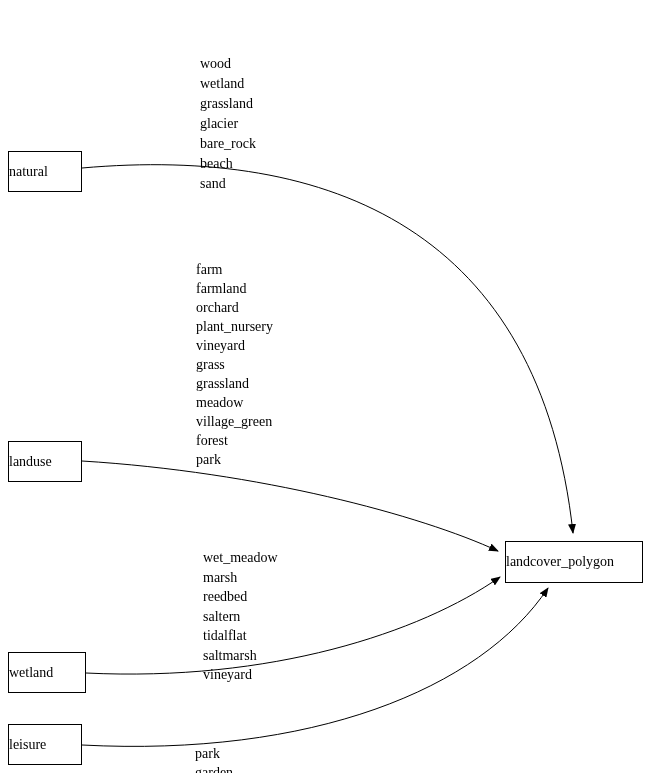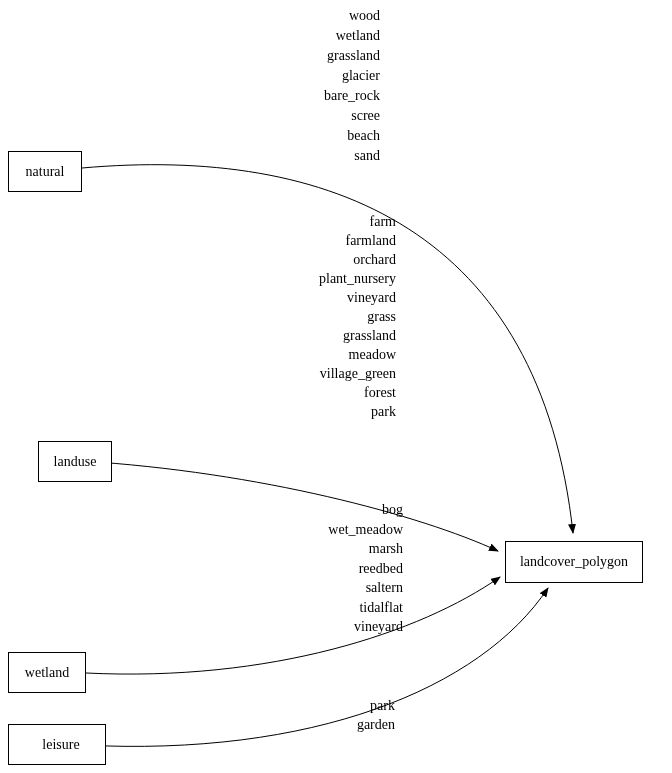--- a/index.html
+++ b/index.html
@@ -23,31 +23,32 @@
     top: 0;
     width: 672px;
     height: 773px;
   }
   .node {
     position: absolute;
     border: 1px solid #000000;
     background: #ffffff;
     display: flex;
     align-items: center;
-    justify-content: center;
+    justify-content: flex-start;
     box-sizing: border-box;
   }
   .node-natural  { left: 8px;  top: 151px; width: 74px;  height: 41px; }
-  .node-landuse  { left: 8px;  top: 441px; width: 74px;  height: 41px; margin-left: 30px; }
+  .node-landuse  { left: 8px;  top: 441px; width: 74px;  height: 41px; }
   .node-wetland  { left: 8px;  top: 652px; width: 78px;  height: 41px; }
-  .node-leisure  { left: 8px;  top: 724px; width: 98px;  height: 41px; padding-left: 8px; }
+  .node-leisure  { left: 8px;  top: 724px; width: 74px;  height: 41px; }
   .node-target   { left: 505px; top: 541px; width: 138px; height: 42px; }
   .edge-label {
     position: absolute;
-    text-align: right;
+    text-align: left;
+    margin-top: 48px;
   }
   .edge-label .lbl-line {
     white-space: nowrap;
   }
   .lbl-natural { left: 200px; top: 6px;   width: 180px; line-height: 20px;   }
   .lbl-landuse { left: 196px; top: 212px; width: 200px; line-height: 19px;   }
   .lbl-wetland { left: 203px; top: 500px; width: 200px; line-height: 19.5px; }
   .lbl-leisure { left: 195px; top: 696px; width: 200px; line-height: 19px;   }
 </style>
 </head>
@@ -82,46 +83,45 @@
   <div class="node node-target">
     <span>landcover_polygon</span>
   </div>
 
   <div class="edge-label lbl-natural">
     <div class="lbl-line">wood</div>
     <div class="lbl-line">wetland</div>
     <div class="lbl-line">grassland</div>
     <div class="lbl-line">glacier</div>
     <div class="lbl-line">bare_rock</div>
-    <div class="lbl-line">scree</div>
     <div class="lbl-line">beach</div>
     <div class="lbl-line">sand</div>
   </div>
 
   <div class="edge-label lbl-landuse">
     <div class="lbl-line">farm</div>
     <div class="lbl-line">farmland</div>
     <div class="lbl-line">orchard</div>
     <div class="lbl-line">plant_nursery</div>
     <div class="lbl-line">vineyard</div>
     <div class="lbl-line">grass</div>
     <div class="lbl-line">grassland</div>
     <div class="lbl-line">meadow</div>
     <div class="lbl-line">village_green</div>
     <div class="lbl-line">forest</div>
     <div class="lbl-line">park</div>
   </div>
 
   <div class="edge-label lbl-wetland">
-    <div class="lbl-line">bog</div>
     <div class="lbl-line">wet_meadow</div>
     <div class="lbl-line">marsh</div>
     <div class="lbl-line">reedbed</div>
     <div class="lbl-line">saltern</div>
     <div class="lbl-line">tidalflat</div>
+    <div class="lbl-line">saltmarsh</div>
     <div class="lbl-line">vineyard</div>
   </div>
 
   <div class="edge-label lbl-leisure">
     <div class="lbl-line">park</div>
     <div class="lbl-line">garden</div>
   </div>
 
 </div>
 

